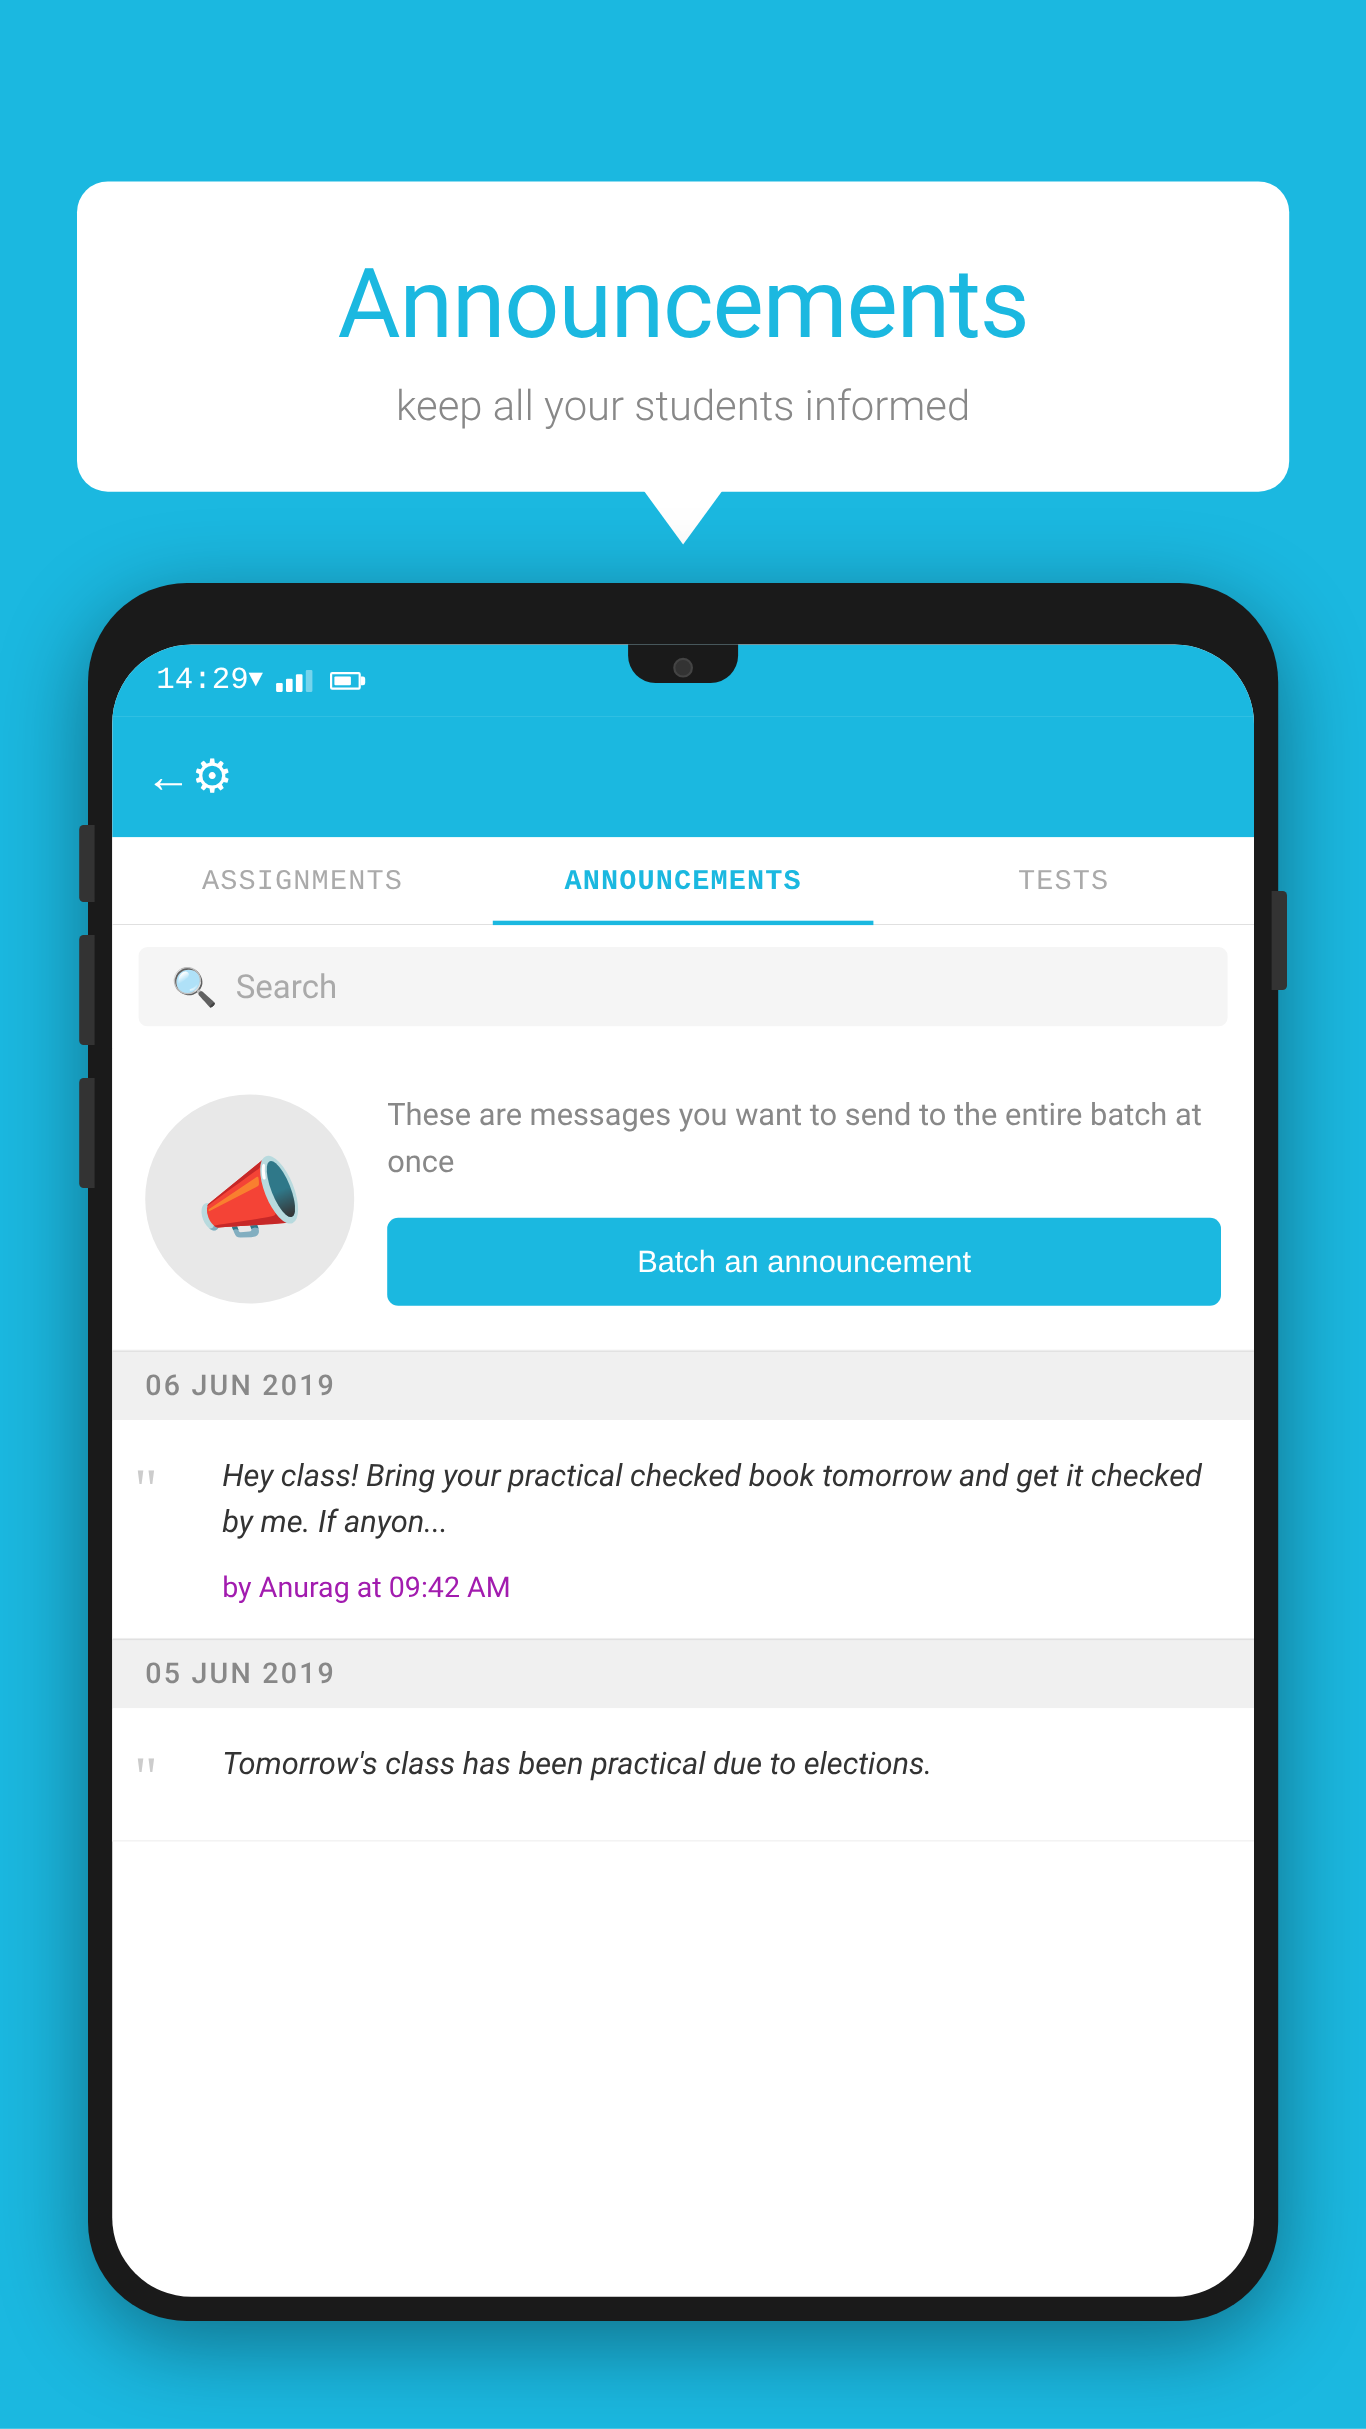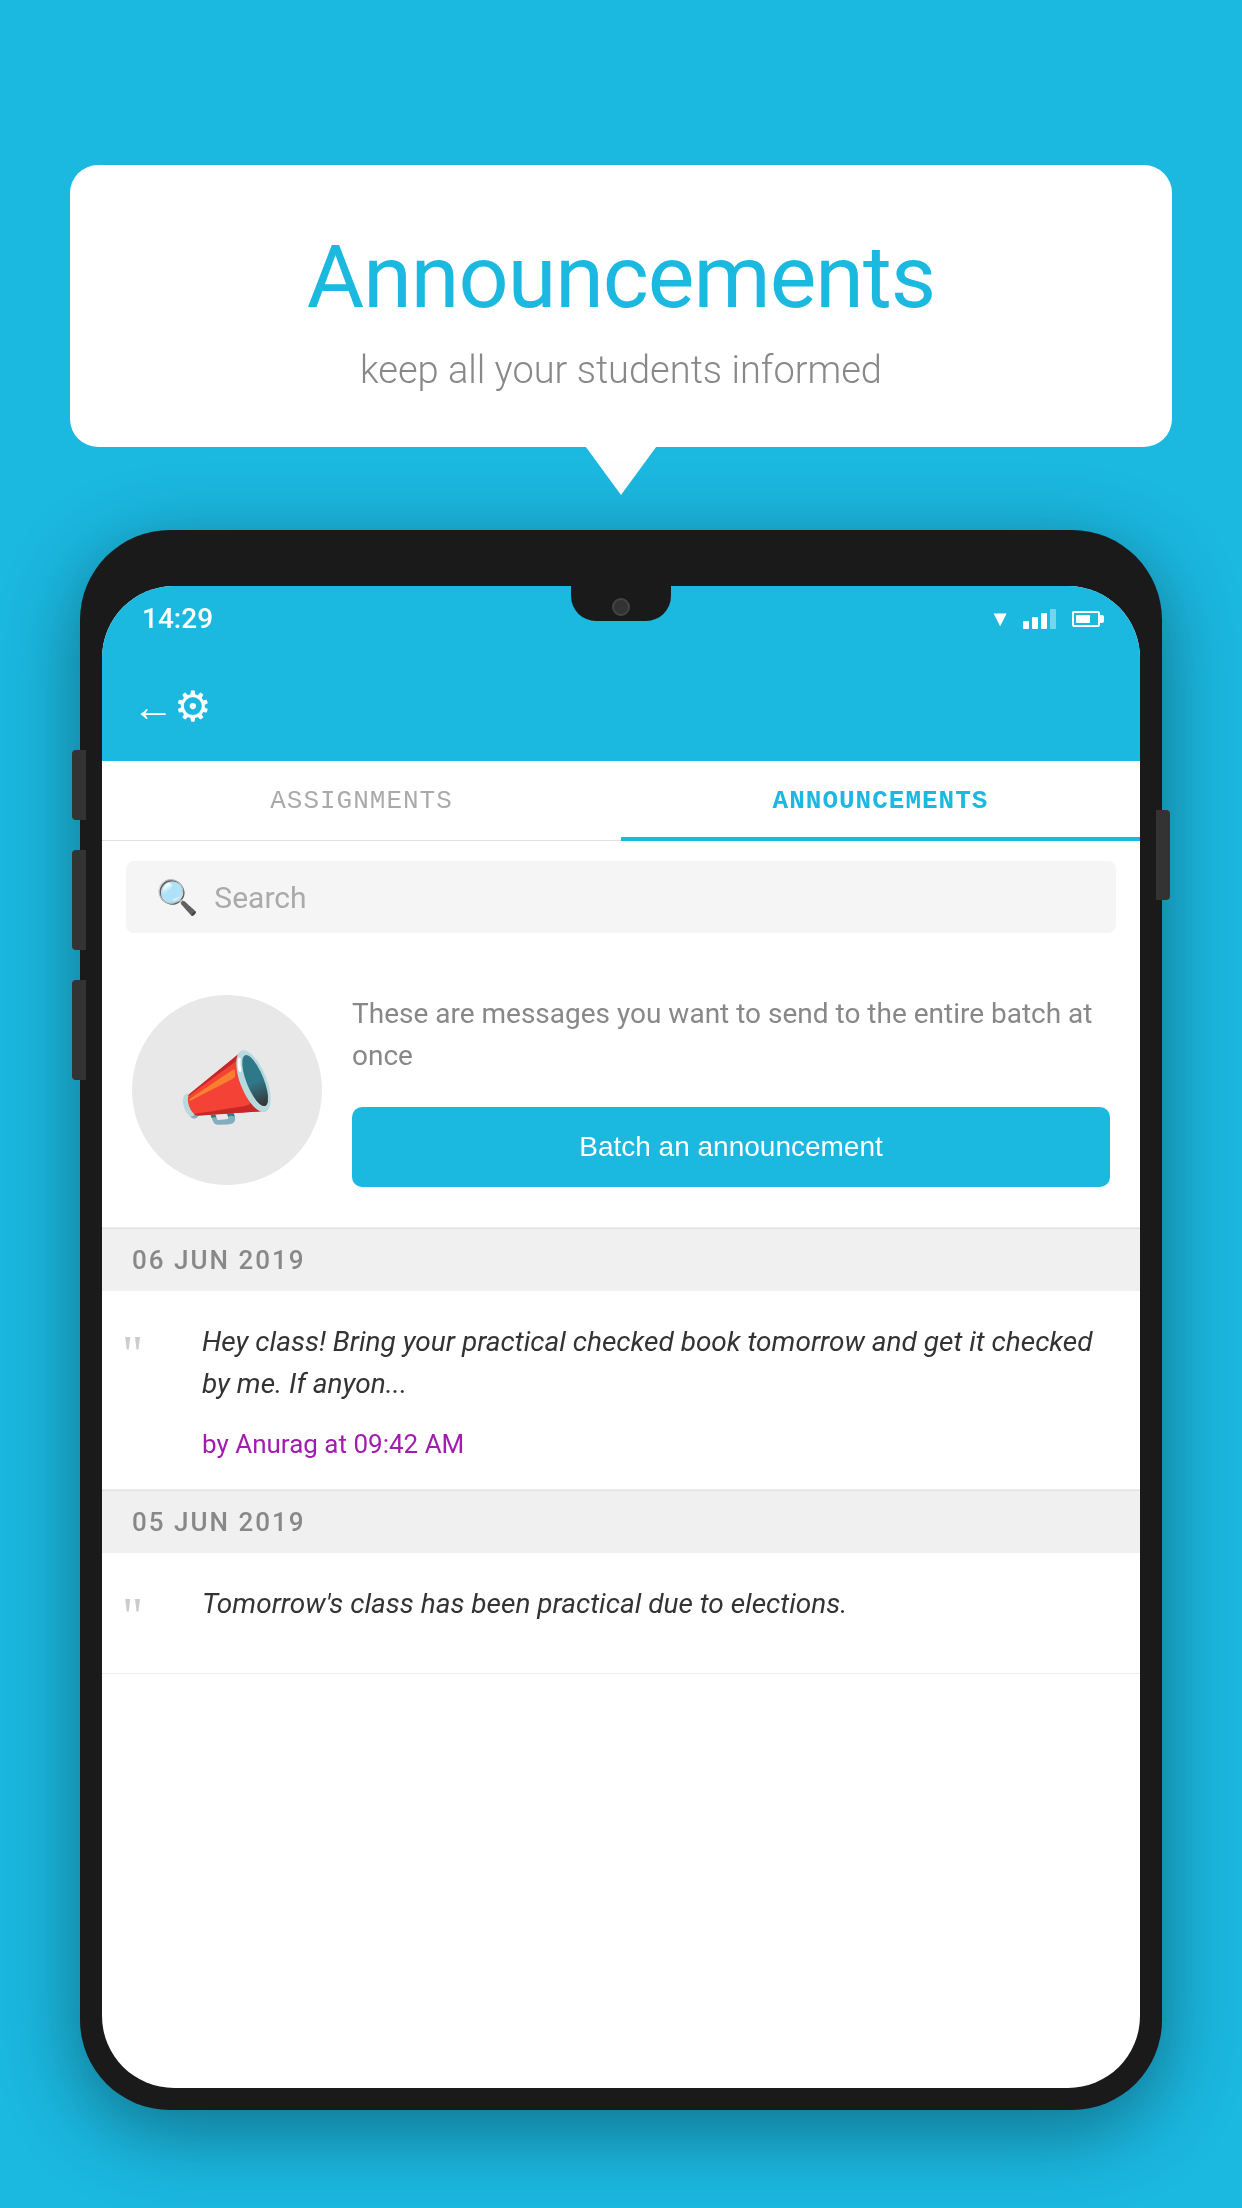--- a/index.html
+++ b/index.html
@@ -86,22 +86,23 @@
       border-radius: 72px;
       overflow: hidden;
     }
 
     
     .status-bar {
       background: #1BB8E0;
       height: 65px;
       display: flex;
       align-items: center;
-      justify-content: space-between;
+      justify-content: flex-start;
       padding: 0 40px;
+      font-family: Liberation Mono, monospace;
     }
 
     .status-time {
       color: white;
       font-size: 28px;
       font-weight: 500;
     }
 
     .status-icons {
       display: flex;
@@ -450,20 +451,21 @@
       </div>
 
       <div class="app-bar">
         <span class="app-bar-back">←</span>
         <span class="app-bar-gear">⚙</span>
       </div>
 
       <div class="tabs-bar">
         <div class="tab-item">ASSIGNMENTS</div>
         <div class="tab-item active">ANNOUNCEMENTS</div>
+        <div class="tab-item">TESTS</div>
       </div>
 
       <div class="search-container">
         <div class="search-box">
           <span class="search-icon-el">🔍</span>
           <span class="search-text">Search</span>
         </div>
       </div>
 
       <div class="announcement-prompt">

